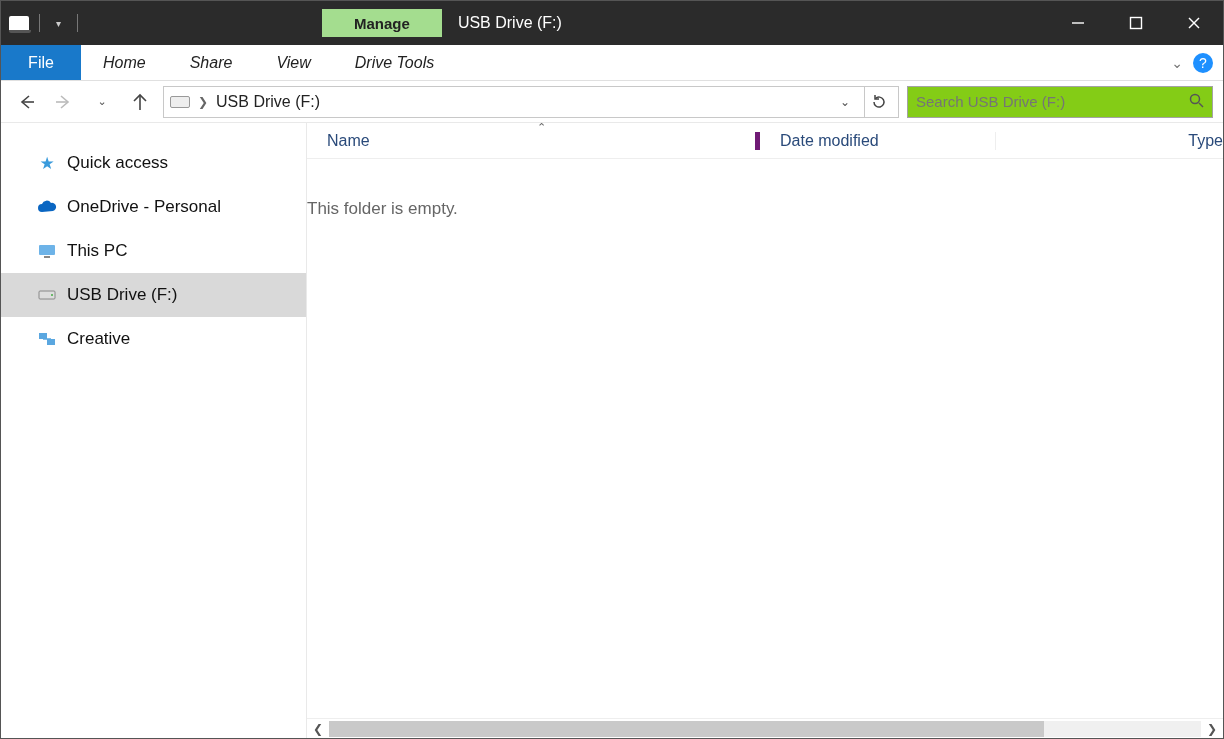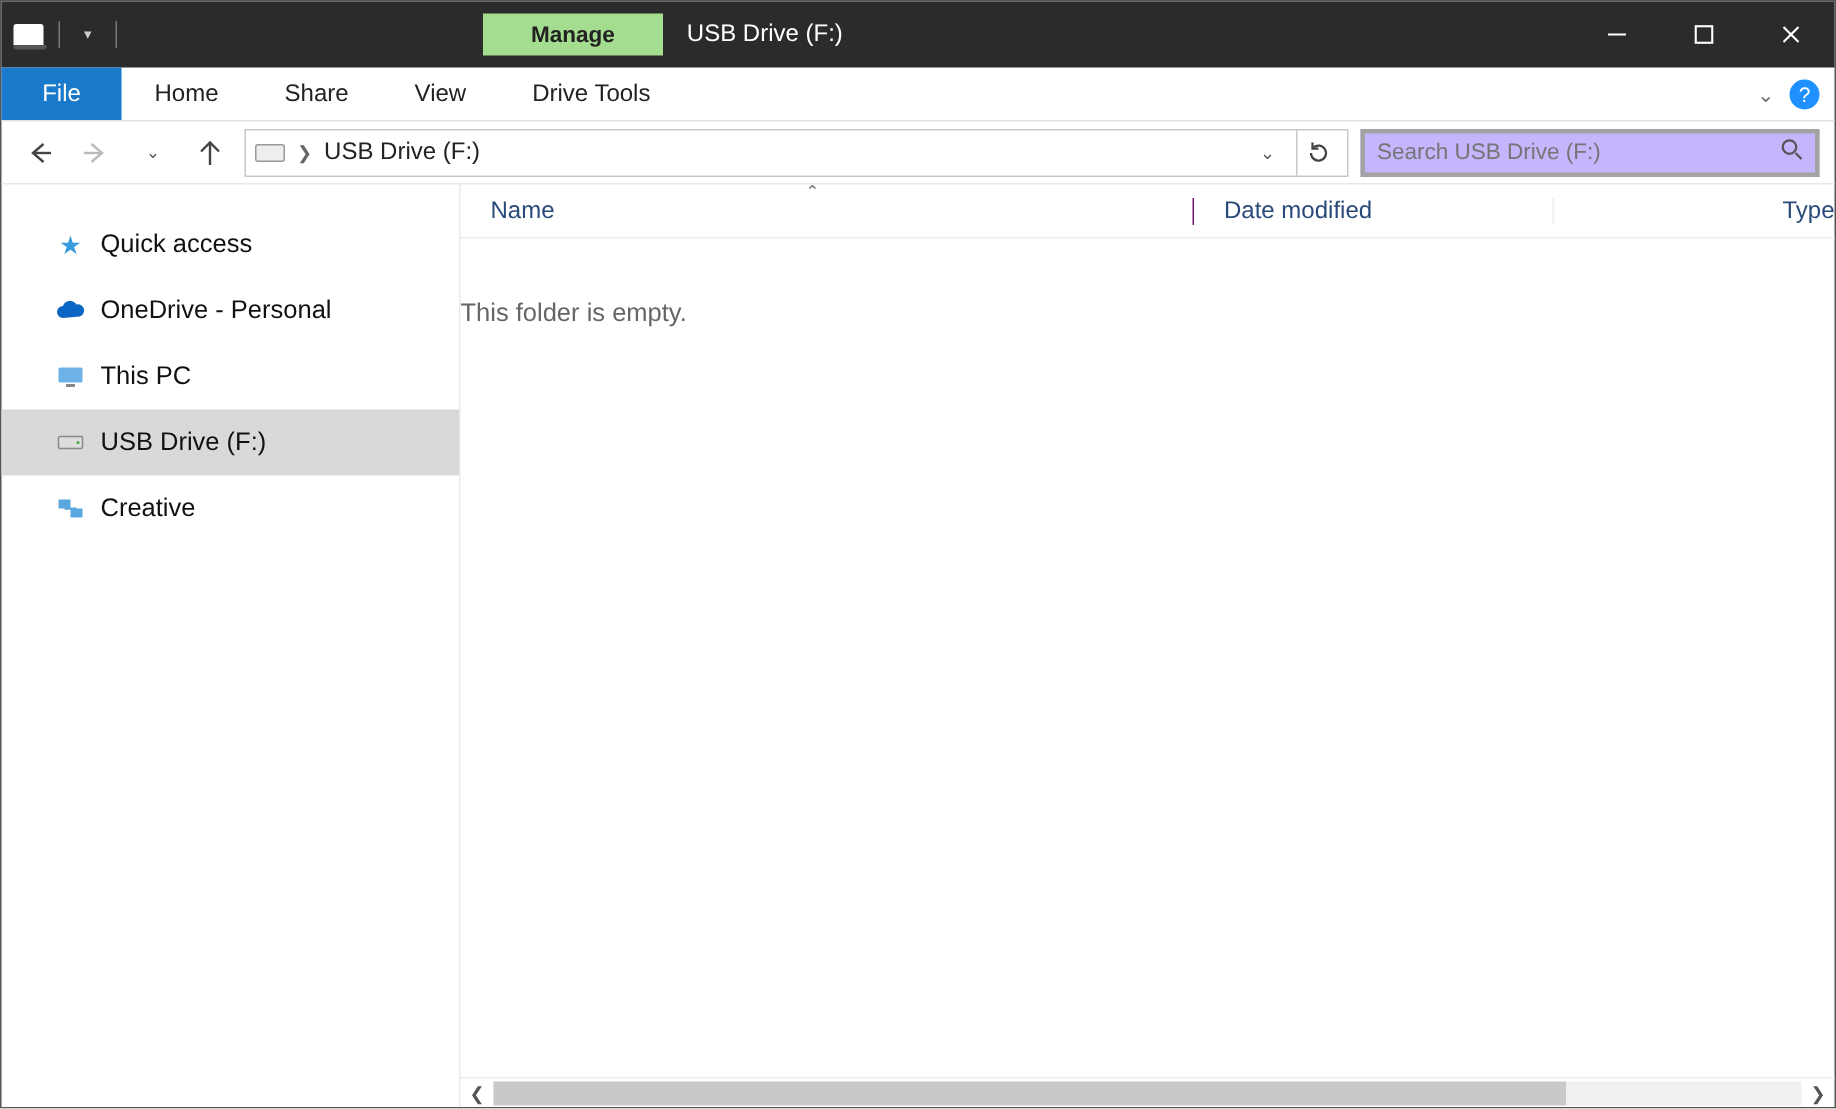--- a/index.html
+++ b/index.html
@@ -16,52 +16,52 @@
 .ribbon-tab-contextual { display:flex; flex-direction:column; justify-content:center; margin-left: 240px; font-weight: bold; }
 .ribbon-ctx-head { background:#a4dd8f; color:#222; font-size:15px; padding: 4px 32px; height:28px; display:flex; align-items:center; }
 .titlebar-title { font-size:16px; color:#fff; display:flex; align-items:center; padding-left: 16px; }
 .titlebar-controls { margin-left:auto; display:flex; }
 .tbc { width:58px; display:flex; align-items:center; justify-content:center; color:#fff; }
 .tbc svg { stroke:#fff; }
 
 
 .ribbon-row { height: 36px; border-bottom: 1px solid #e0e0e0; display:flex; align-items:stretch; }
 .file-tab { background:#1979ca; color:#fff; width:80px; display:flex; align-items:center; justify-content:center; font-size:16px; }
-.tab { padding: 0 22px; display:flex; align-items:center; font-size:16px; color:#222; }
+.tab { padding: 0 22px; display:flex; align-items:center; font-size:16px; color:#222;font-style:italic; }
 .ribbon-right { margin-left:auto; display:flex; align-items:center; padding-right:10px; gap:10px; }
 .help-badge { width:20px; height:20px; border-radius:50%; background:#1e90ff; color:#fff; font-size:14px; display:flex; align-items:center; justify-content:center; }
 
 
 .navrow { height: 42px; display:flex; align-items:center; padding: 4px 10px; gap:8px; border-bottom:1px solid #e9e9e9; }
 .nav-btn { width:30px; height:30px; display:flex; align-items:center; justify-content:center; color:#555; }
 .nav-btn.disabled { color:#bbb; }
 .addr { flex:1; height:32px; border:1px solid #c8c8c8; display:flex; align-items:center; padding:0 6px; gap:8px; background:#fff; }
 .addr .drive-mini { width:20px; height:12px; background:#eee; border:1px solid #999; border-radius:2px; position:relative; }
 .addr .crumb-sep { color:#666; font-size:12px; }
 .addr .crumb { font-size:16px; color:#222; }
 .addr-right { margin-left:auto; display:flex; align-items:center; gap:8px; color:#555; }
 .refresh { width:28px; height:30px; display:flex; align-items:center; justify-content:center; border-left:1px solid #c8c8c8; margin-left:6px; }
-.search { width:306px; height:32px; border:3px solid #a3a3a3; display:flex; align-items:center; padding:0 8px; background:#c4b5fd; }
+.search { width:306px; height:32px; border:1px solid #a3a3a3; display:flex; align-items:center; padding:0 8px; background:#84cc16; }
 .search input { border:none; outline:none; flex:1; font-size:15px; color:#555; background:transparent; }
 .search .mag { color:#555; }
 
 
 .body { flex:1; display:flex; min-height:0; }
 .sidebar { width:306px; border-right:1px solid #e9e9e9; padding-top:18px; }
 .side-item { height:44px; display:flex; align-items:center; gap:10px; padding-left:36px; font-size:17px; color:#111; }
 .side-item.selected { background:#d9d9d9; }
 .icon-box { width:20px; height:20px; display:flex; align-items:center; justify-content:center; }
 
 
 .content { flex:1; display:flex; flex-direction:column; min-width:0; }
 .col-headers { height:36px; display:flex; align-items:center; border-bottom:1px solid #eee; font-size:16px; color:#2a4a7a; position:relative; }
 .colh { padding-left:20px; }
 .colh.name { width:448px; }
 .sort-caret { position:absolute; left:230px; top:-2px; font-size:11px; color:#666; }
-.colh.date { width:240px; border-left:1px solid #701a75;margin-left:40px; }
+.colh.date { width:240px; border-left:5px solid #701a75; }
 .colh.type { flex:1; border-left:1px solid #eee;text-align:right; }
 .empty-msg { text-align:left; color:#666; font-size:17px; padding-top:40px; }
 
 
 .hscroll { height:20px; display:flex; align-items:center; border-top:1px solid #eee; }
 .hscroll .arrow { width:22px; text-align:center; color:#555; font-size:12px; }
 .hscroll .track { flex:1; height:16px; background:#f0f0f0; position:relative; }
 .hscroll .thumb { position:absolute; left:0; top:0; height:16px; width:82%; background:#c9c9c9; }
 
 .status { height:32px; border-top:1px solid #e0e0e0; display:flex; align-items:center; padding:0 14px; font-size:16px; color:#333; }

